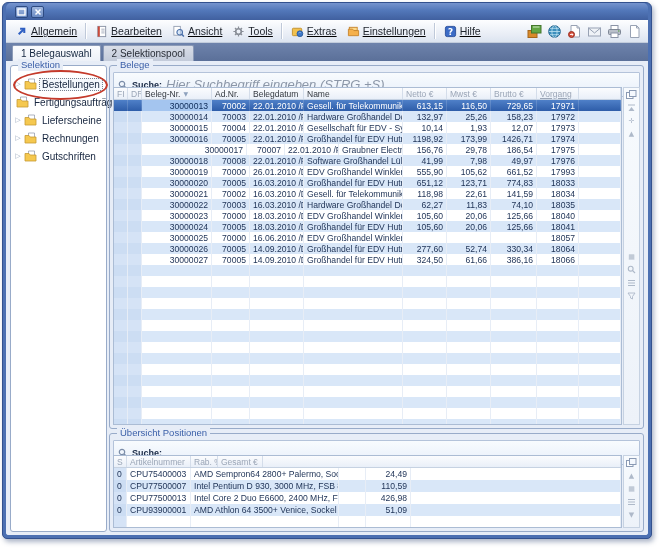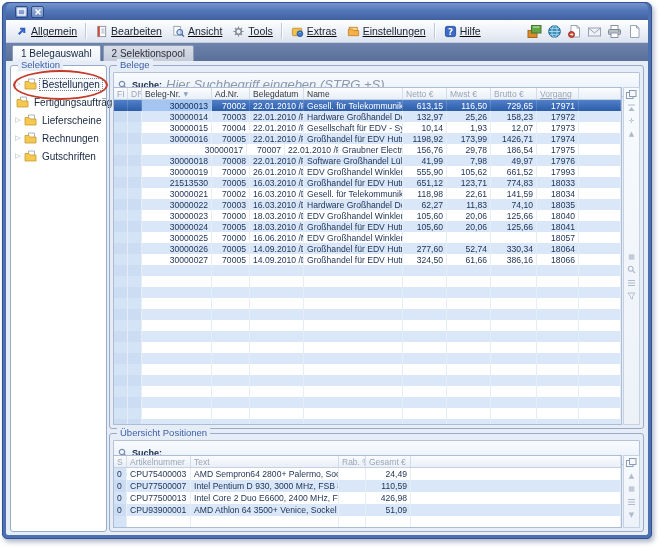--- a/index.html
+++ b/index.html
@@ -432,21 +432,21 @@
                   <div class="cell" style="flex: 1 1 auto;">EDV Großhandel Winkler GmbH</div>
                   <div class="cell num" style="width: 44px; flex: 0 0 44px;">555,90</div>
                   <div class="cell num" style="width: 44px; flex: 0 0 44px;">105,62</div>
                   <div class="cell num" style="width: 46px; flex: 0 0 46px;">661,52</div>
                   <div class="cell num" style="width: 42px; flex: 0 0 42px;">17993</div>
                   <div class="cell" style="width: 42px; flex: 0 0 42px;"></div>
                 </div>
                 <div class="grow stripe">
                   <div class="cell tinted" style="width: 14px; flex: 0 0 14px;"></div>
                   <div class="cell tinted" style="width: 14px; flex: 0 0 14px;"></div>
-                  <div class="cell num" style="width: 70px; flex: 0 0 70px;">21513530</div>
+                  <div class="cell num" style="width: 70px; flex: 0 0 70px;">30000020</div>
                   <div class="cell num" style="width: 38px; flex: 0 0 38px;">70005</div>
                   <div class="cell" style="width: 54px; flex: 0 0 54px;">16.03.2010 /Di</div>
                   <div class="cell" style="flex: 1 1 auto;">Großhandel für EDV Hutner</div>
                   <div class="cell num" style="width: 44px; flex: 0 0 44px;">651,12</div>
                   <div class="cell num" style="width: 44px; flex: 0 0 44px;">123,71</div>
                   <div class="cell num" style="width: 46px; flex: 0 0 46px;">774,83</div>
                   <div class="cell num" style="width: 42px; flex: 0 0 42px;">18033</div>
                   <div class="cell" style="width: 42px; flex: 0 0 42px;"></div>
                 </div>
                 <div class="grow">
@@ -788,23 +788,20 @@
         </div>
         <div class="grid-wrap">
           <div class="grid-main pos-grid" id="pos-grid">
               <div class="ghead">
                 <div class="hcell muted" style="width: 13px; flex: 0 0 13px;">
                   <span>S</span>
                 </div>
                 <div class="hcell muted" style="width: 64px; flex: 0 0 64px;">
                   <span>Artikelnummer</span>
                 </div>
-                <div class="hcell muted" style="width: 148px; flex: 0 0 148px;">
-                  <span>Text</span>
-                </div>
                 <div class="hcell muted" style="width: 27px; flex: 0 0 27px;">
                   <span>Rab. %</span>
                 </div>
                 <div class="hcell muted" style="width: 45px; flex: 0 0 45px;">
                   <span>Gesamt €</span>
                 </div>
                 <div class="hcell" style="flex: 1 1 auto;">
                   <span></span>
                 </div>
               </div>

